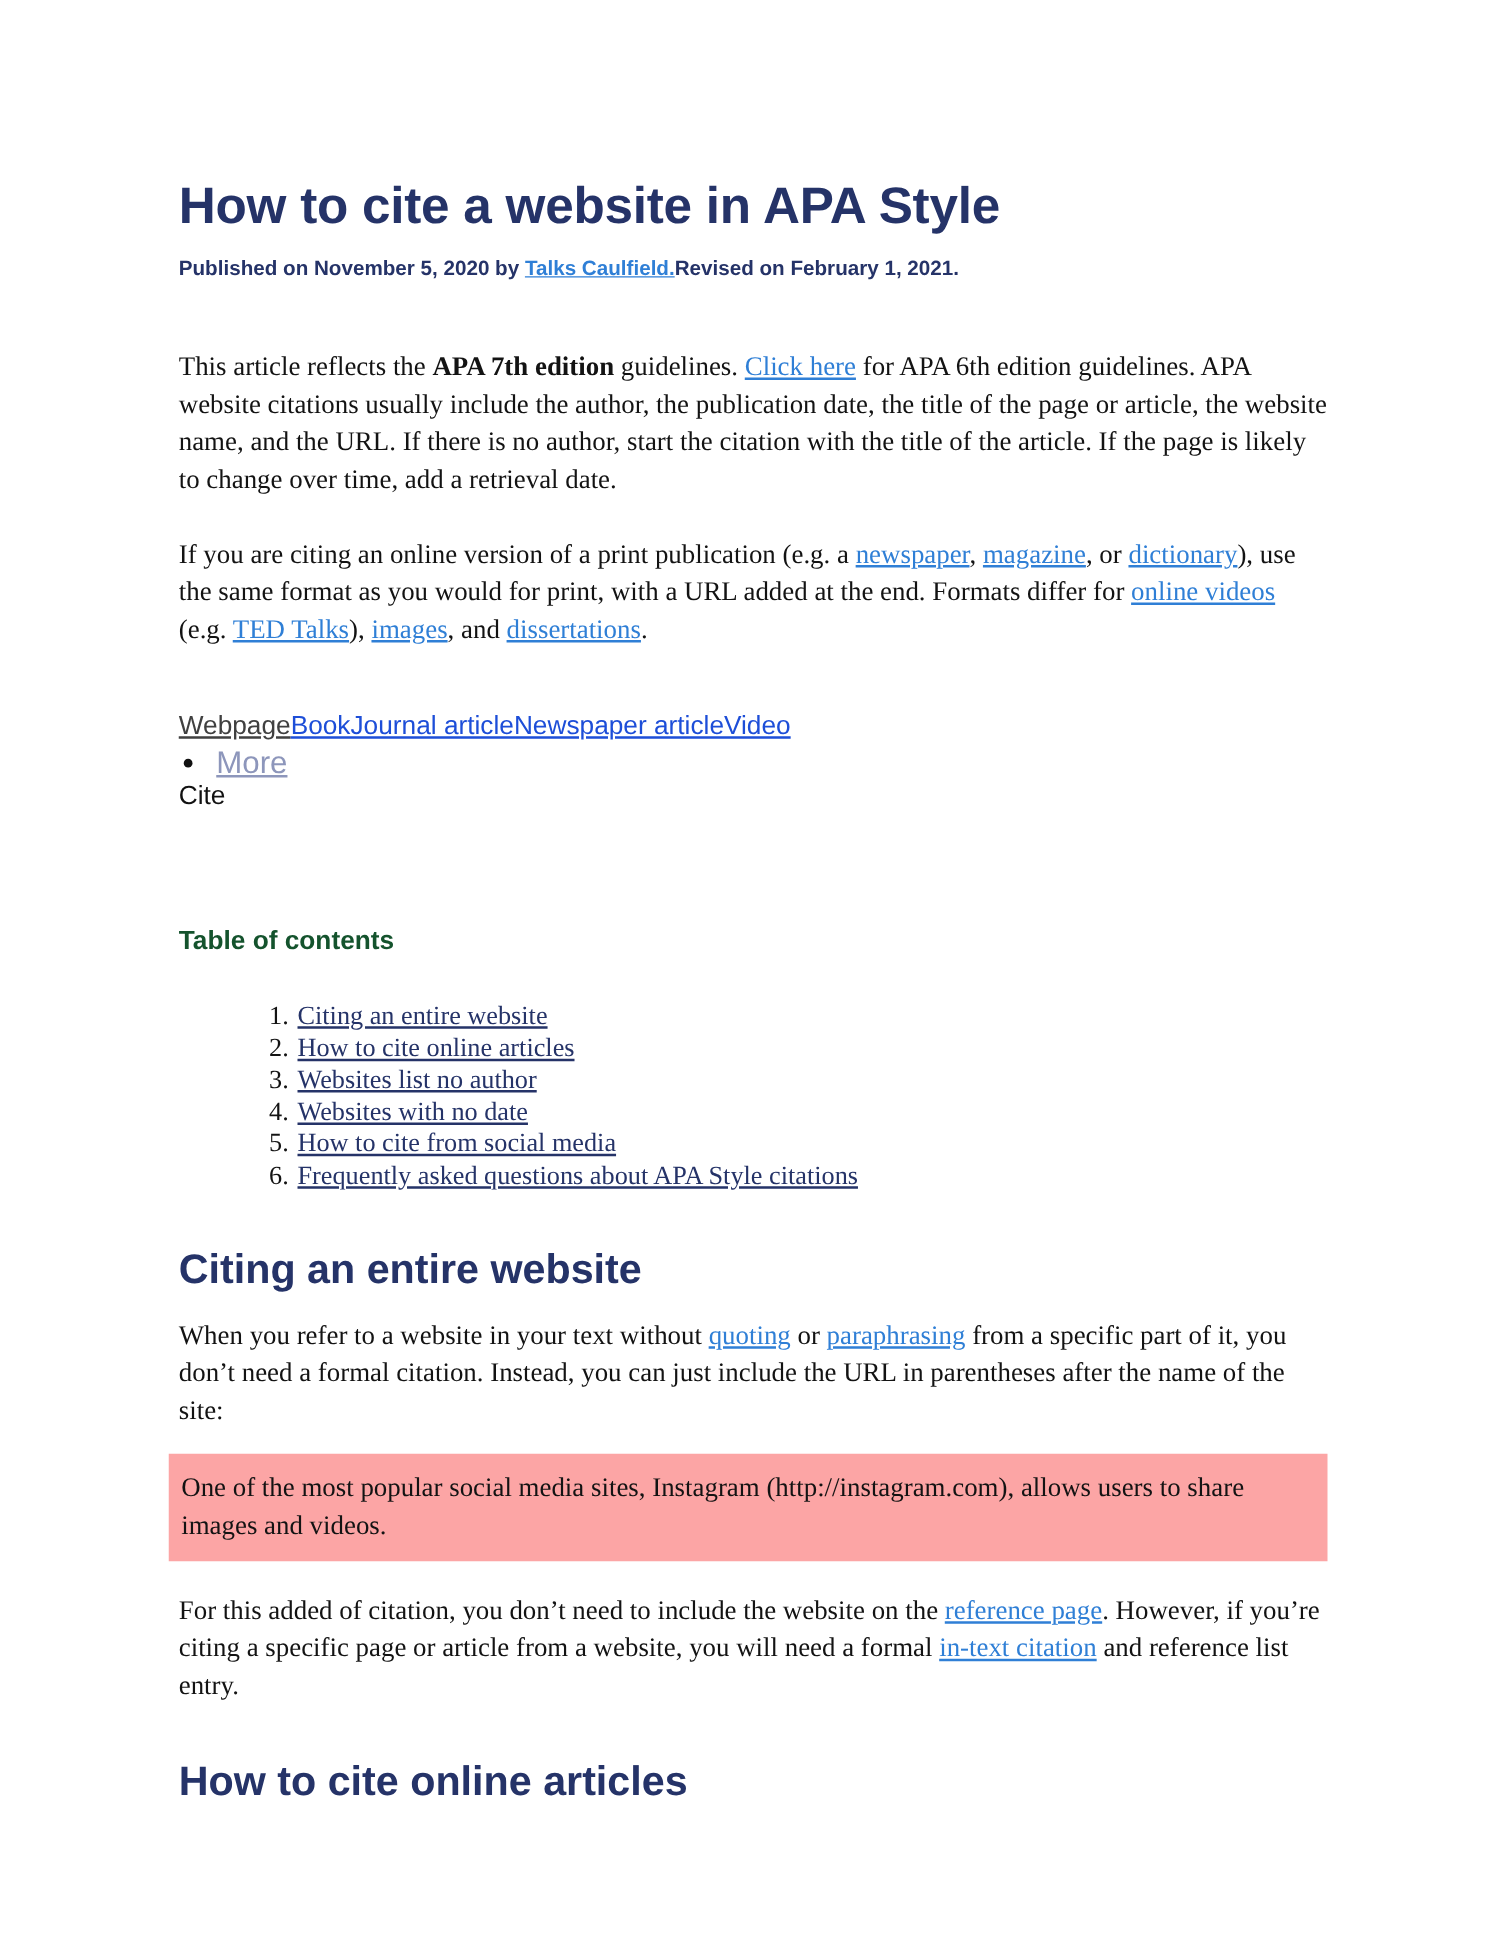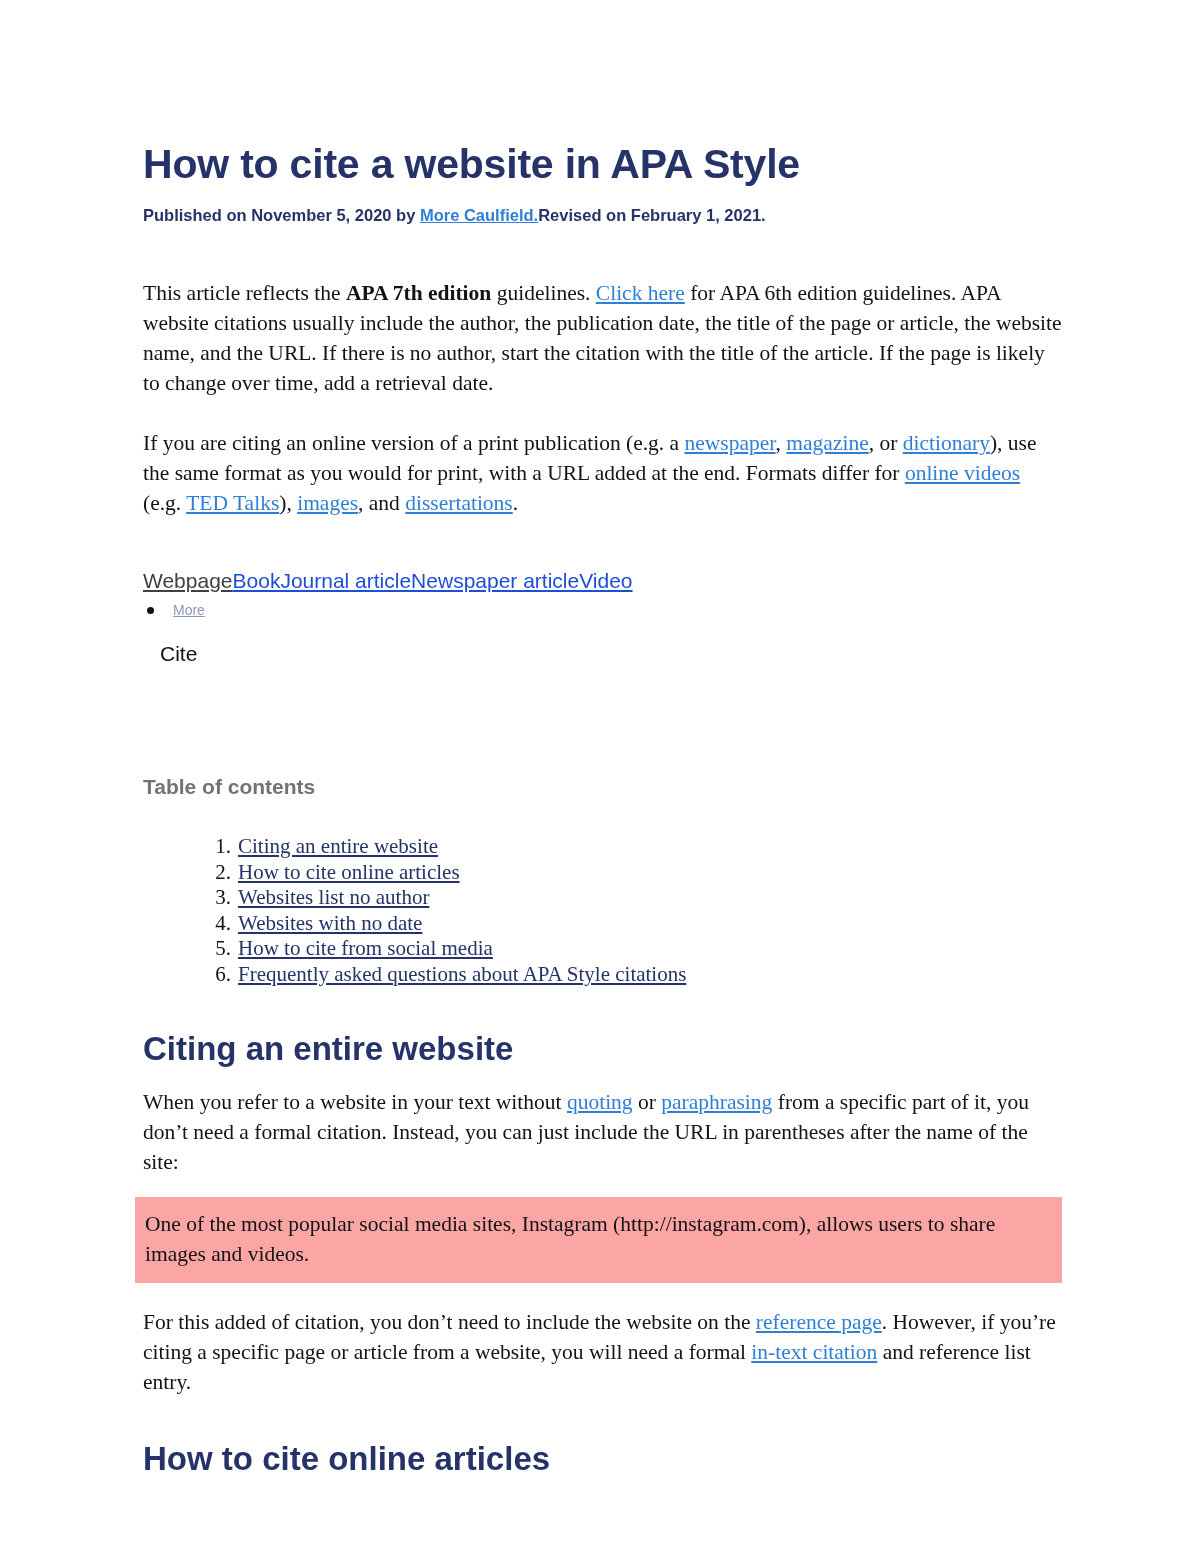--- a/index.html
+++ b/index.html
@@ -64,21 +64,21 @@
     font-weight: bold;
     color: #253368;
     margin: 0;
   }
 
   h3.toc-heading {
     font-family: "Liberation Sans", "DejaVu Sans", sans-serif;
     font-size: 21px;
     line-height: 26px;
     font-weight: bold;
-    color: #737373;
+    color: #14532d;
     margin: 0;
   }
 
   
   p.body-para {
     font-family: "Liberation Serif", "DejaVu Serif", serif;
     font-size: 21.5px;
     line-height: 30px;
     color: #131313;
     margin: 0;
@@ -119,21 +119,21 @@
     text-decoration: underline;
   }
 
   ul.more-list {
     list-style: none;
     margin: 3px 0 0 0;
     padding: 0;
   }
   ul.more-list li {
     font-family: "Liberation Sans", "DejaVu Sans", sans-serif;
-    font-size: 14px;
+    font-size: 25px;
     line-height: 26px;
     color: #111111;
     position: relative;
     padding-left: 30px;
   }
   ul.more-list li .bullet-dot {
     position: absolute;
     left: 4px;
     top: 10px;
     width: 7px;
@@ -145,21 +145,21 @@
   ul.more-list li a {
     color: #8d96bb;
     text-decoration: underline;
   }
 
   .cite-label {
     font-family: "Liberation Sans", "DejaVu Sans", sans-serif;
     font-size: 21px;
     line-height: 27px;
     color: #111111;
-    margin: 17px;
+    margin: 0;
   }
 
   
   ol.toc-list {
     margin: 0;
     padding: 0 0 0 62px;
     list-style: none;
     counter-reset: tocnum;
   }
   ol.toc-list li {
@@ -205,21 +205,21 @@
 </style>
 </head>
 <body>
 
 <div class="page">
   <div class="content">
 
     <h1 class="doc-title">How to cite a website in APA Style</h1>
 
     <p class="byline">
-      <span>Published on November 5, 2020 by </span><a href="#">More Caulfield.</a><span>Revised on February 1, 2021.</span>
+      <span>Published on November 5, 2020 by </span><a href="#">Talks Caulfield.</a><span>Revised on February 1, 2021.</span>
     </p>
 
     <div class="sp-52"></div>
 
     <p class="body-para">
       <span>This article reflects the </span><span class="bold-inline">APA 7th edition</span><span> guidelines. </span><a href="#" class="inline-link">Click here</a><span> for APA 6th edition guidelines. APA website citations usually include the author, the publication date, the title of the page or article, the website name, and the URL. If there is no author, start the citation with the title of the article. If the page is likely to change over time, add a retrieval date.</span>
     </p>
 
     <div class="sp-30"></div>
 

